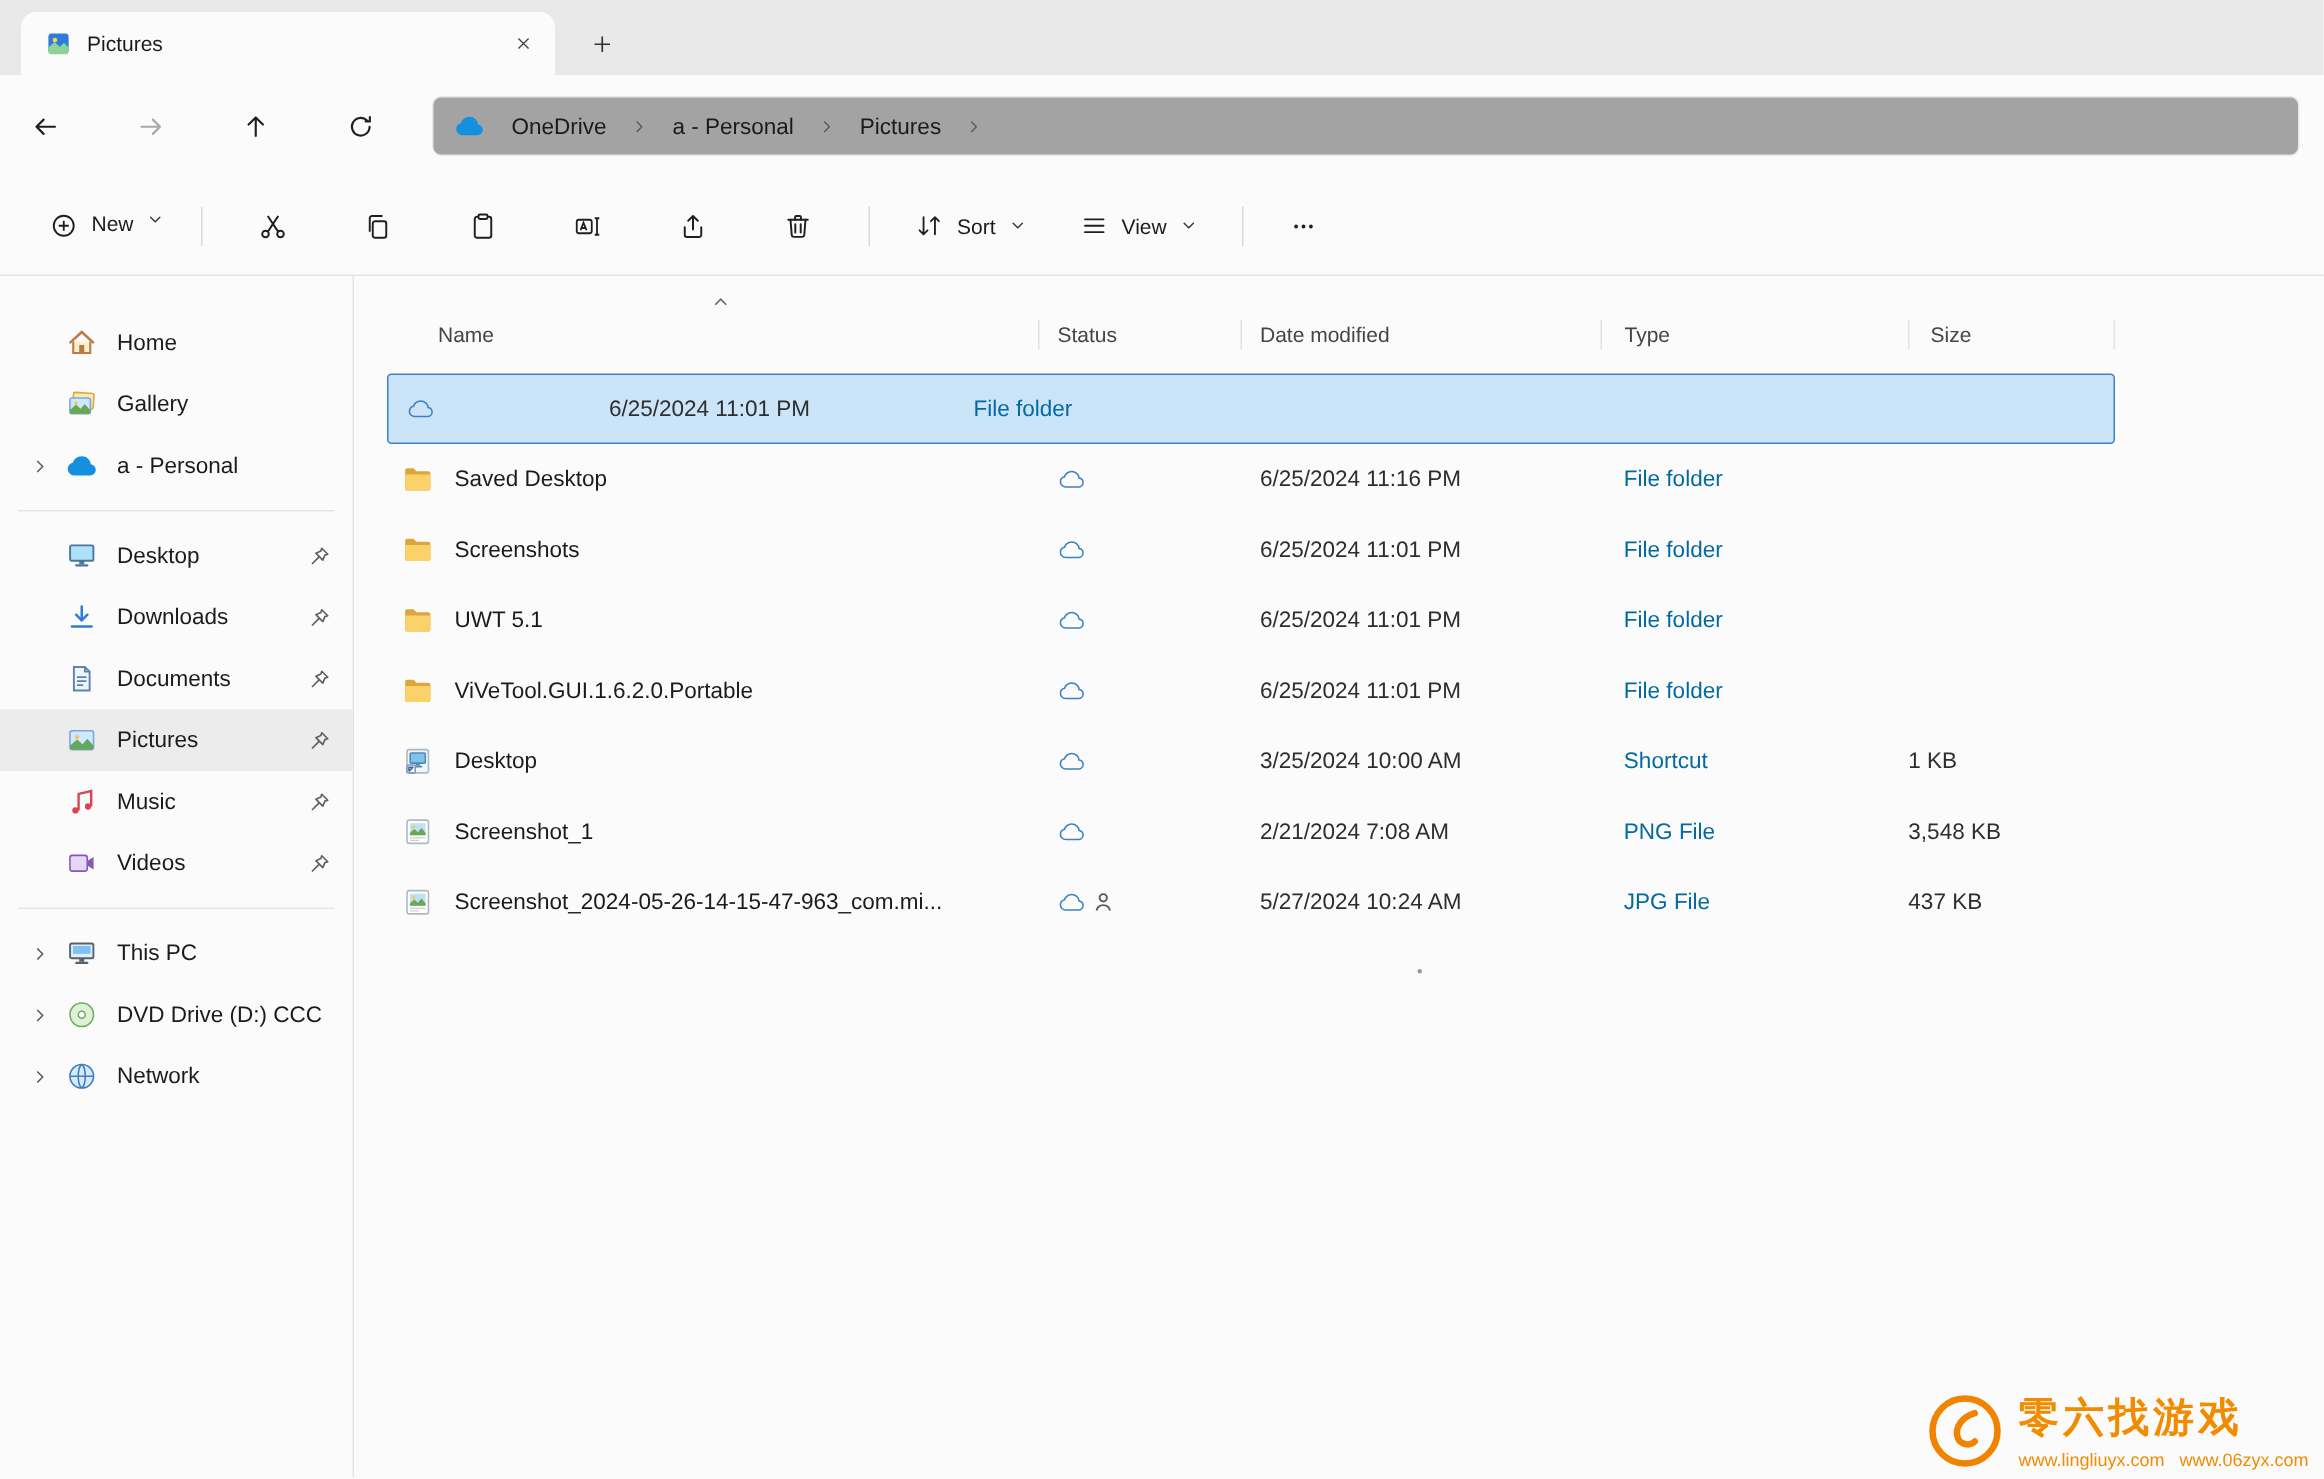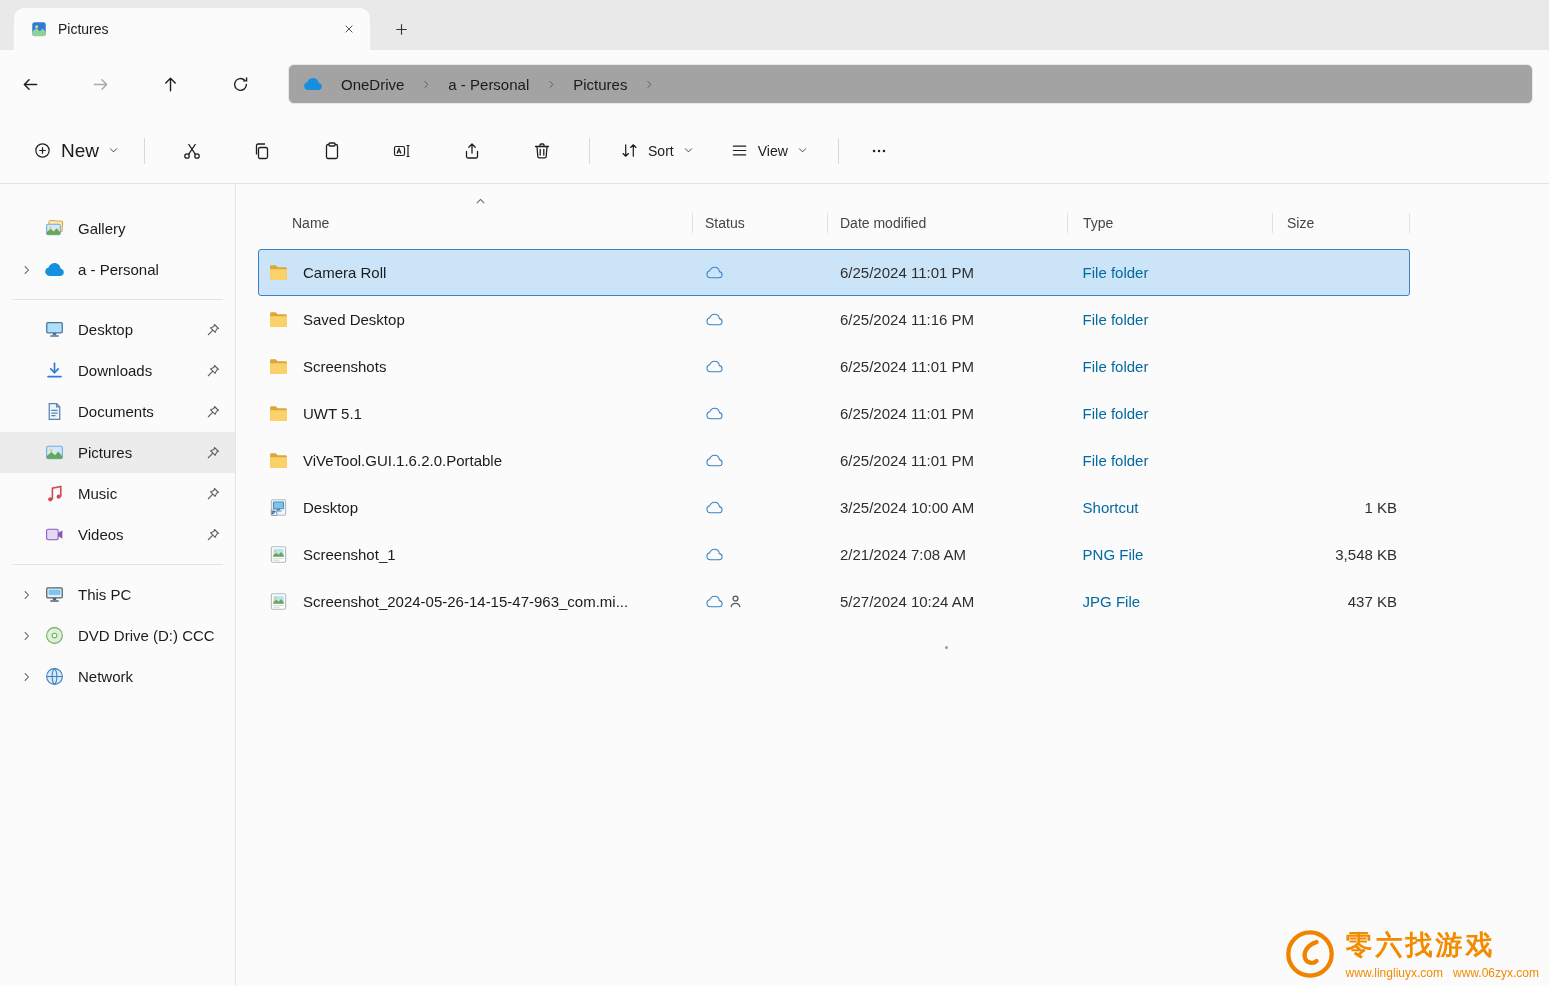--- a/index.html
+++ b/index.html
@@ -25,21 +25,21 @@
   .nav-btn svg{width:19px;height:19px}
   .addressbar{flex:1;height:40px;background:#a3a3a3;border:1px solid #e7e7e7;border-radius:6px;display:flex;align-items:center;padding:0 10px 0 14px;font-size:15px;gap:2px}
   .abicon{margin-right:8px}
   .abicon svg{width:20px;height:20px}
   .crumb{padding:5px 8px;border-radius:4px;white-space:nowrap}
   .crumbchev{width:24px;height:24px;display:flex;align-items:center;justify-content:center}
   .crumbchev svg{width:11px;height:11px}
 
   
   .toolbar{height:66px;display:flex;align-items:center;padding:0 12px 0 20px;border-bottom:1px solid #e3e3e3}
-  .tool-new{display:flex;align-items:center;gap:9px;padding:9px 13px;border-radius:5px;font-size:19px}
+  .tool-new{display:flex;align-items:flex-start;gap:9px;padding:9px 13px;border-radius:5px;font-size:14px}
   .tool-new .plus svg{width:19px;height:19px}
   .chev-sm svg{width:11px;height:11px}
   .tool-sep{width:1px;height:26px;background:#d9d9d9;margin:0 12px}
   .tool-btn{width:48px;height:42px;border-radius:5px;margin:0 11px}
   .tool-btn svg{width:20px;height:20px}
   .tool-drop{display:flex;align-items:center;gap:9px;padding:9px 12px;margin:0 6px;border-radius:5px;font-size:14px}
   .tool-drop .dicon svg{width:19px;height:19px}
   .more-btn{width:44px;height:40px;border-radius:5px;margin-left:6px}
   .more-btn svg{width:18px;height:18px}
 
@@ -72,21 +72,21 @@
   .rows{width:1152px;margin-top:5px}
   .row{display:flex;height:47px;align-items:center;font-size:15px;border:1px solid transparent;border-radius:3px}
   .row.selected{background:#cce4f7;border-color:#3c82c8}
   .c-name{width:435px;display:flex;align-items:center;gap:14px;padding-left:9px;overflow:hidden}
   .c-name .fname{white-space:nowrap;overflow:hidden;text-overflow:ellipsis}
   .ficon svg{width:21px;height:21px}
   .c-status{width:135px;display:flex;align-items:center;gap:4px;padding-left:13px}
   .sicon svg{width:17px;height:17px}
   .c-date{width:240px;padding-left:12px;color:#2e2e2e}
   .c-type{width:205px;padding-left:15px;color:#0369a1}
-  .c-size{width:137px;padding-right:12px;text-align:right;color:#2e2e2e}
+  .c-size{width:137px;padding-right:12px;color:#2e2e2e}
 
   .straydot{position:absolute;left:709px;top:462px;width:3px;height:3px;border-radius:50%;background:#9a9a9a}
 
   
   .watermark{position:absolute;right:10px;bottom:6px;display:flex;align-items:center;gap:10px;color:#f18b00}
   .wm-logo svg{width:52px;height:52px}
   .wm-text{display:flex;flex-direction:column;align-items:flex-start;gap:3px}
   .wm-title{font-size:27px;font-weight:bold;letter-spacing:3px}
   .wm-urls{display:flex;gap:10px;font-size:12px}
 </style>
@@ -283,20 +283,31 @@
             <circle cx="10" cy="10" r="1.4"></circle>
             <circle cx="15.5" cy="10" r="1.4"></circle>
           </svg>
         </span>
     </div>
   </div>
 
   <div class="content">
     <aside class="sidebar">
       <div>
+          <div class="side-item">
+            <span class="chev"></span>
+            <span class="sideicon">
+              <svg viewBox="0 0 20 20">
+                <path d="M2.8 9.8L10 3.2l7.2 6.6" fill="none" stroke="#b97a45" stroke-width="1.6" stroke-linecap="round"></path>
+                <path d="M4.6 9.2v7.3h10.8V9.2" fill="#fdeecd" stroke="#b97a45" stroke-width="1.3"></path>
+                <rect x="8.4" y="11.4" width="3.2" height="5.1" fill="#b97a45"></rect>
+              </svg>
+            </span>
+            <span class="sidelabel">Home</span>
+          </div>
           <div class="side-item">
             <span class="chev"></span>
             <span class="sideicon">
               <svg viewBox="0 0 20 20">
                 <rect x="4.5" y="2.8" width="13" height="10" rx="1.2" fill="#ffe9b0" stroke="#d9a73e" transform="rotate(4 11 7.8)"></rect>
                 <rect x="2.5" y="6" width="13" height="10" rx="1.2" fill="#cfe8ff" stroke="#7aa7d9"></rect>
                 <circle cx="6.3" cy="9.2" r="1.1" fill="#f7c948"></circle>
                 <path d="M2.5 13.6l3.8-3.4 3 2.6 2.6-3 3.6 4v1a1.2 1.2 0 0 1-1.2 1.2H3.7a1.2 1.2 0 0 1-1.2-1.2z" fill="#6aa84f"></path>
               </svg>
             </span>
@@ -473,29 +484,20 @@
             </svg>
           </span>
         <div class="hcol h-name">Name</div>
         <div class="hcol h-status">Status</div>
         <div class="hcol h-date">Date modified</div>
         <div class="hcol h-type">Type</div>
         <div class="hcol h-size">Size</div>
       </div>
       <div class="rows">
           <div class="row selected">
-            <div class="c-name">
-              <span class="ficon">
-                <svg viewBox="0 0 20 20">
-                  <path d="M2 4.2C2 3.5 2.6 3 3.3 3h4l1.9 1.9h7.5c.7 0 1.3.6 1.3 1.3v9.6c0 .7-.6 1.3-1.3 1.3H3.3c-.7 0-1.3-.6-1.3-1.3z" fill="#dea53c"></path>
-                  <path d="M2 7h16v8.8c0 .7-.6 1.3-1.3 1.3H3.3C2.6 17.1 2 16.5 2 15.8z" fill="#fbd269"></path>
-                </svg>
-              </span>
-              <span class="fname">Camera Roll</span>
-            </div>
             <div class="c-status">
               <span class="sicon">
                 <svg viewBox="-1 -0.5 18 16">
                   <path d="M4.406 3.342A5.53 5.53 0 0 1 8 2c2.69 0 4.923 2 5.166 4.579C14.758 6.804 16 8.137 16 9.773 16 11.569 14.502 13 12.687 13H3.781C1.708 13 0 11.366 0 9.318c0-1.763 1.266-3.223 2.942-3.593.143-.863.698-1.723 1.464-2.383z" fill="none" stroke="#3b82c4" stroke-width="1.1"></path>
                 </svg>
               </span>
             </div>
             <div class="c-date">6/25/2024 11:01 PM</div>
             <div class="c-type">File folder</div>
             <div class="c-size"></div>

